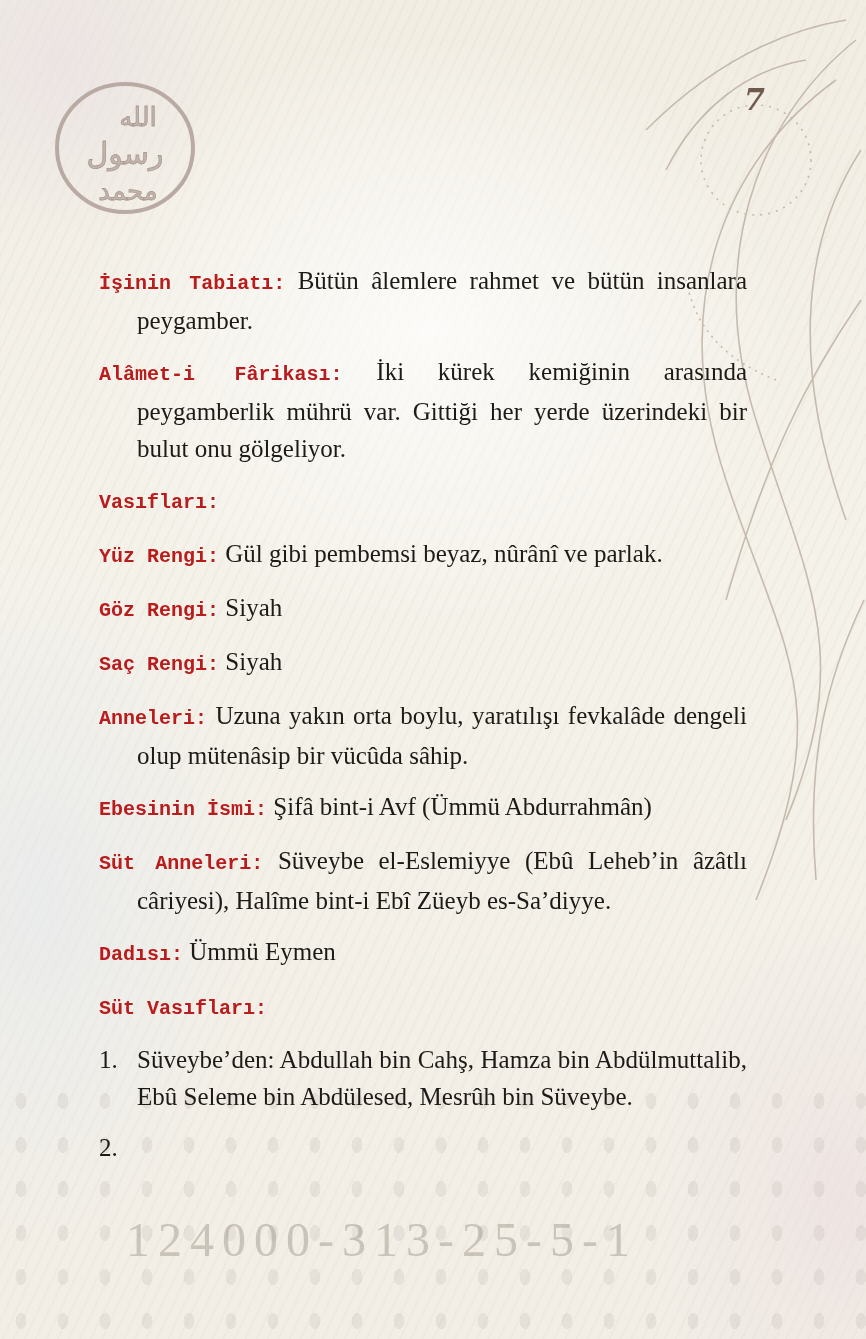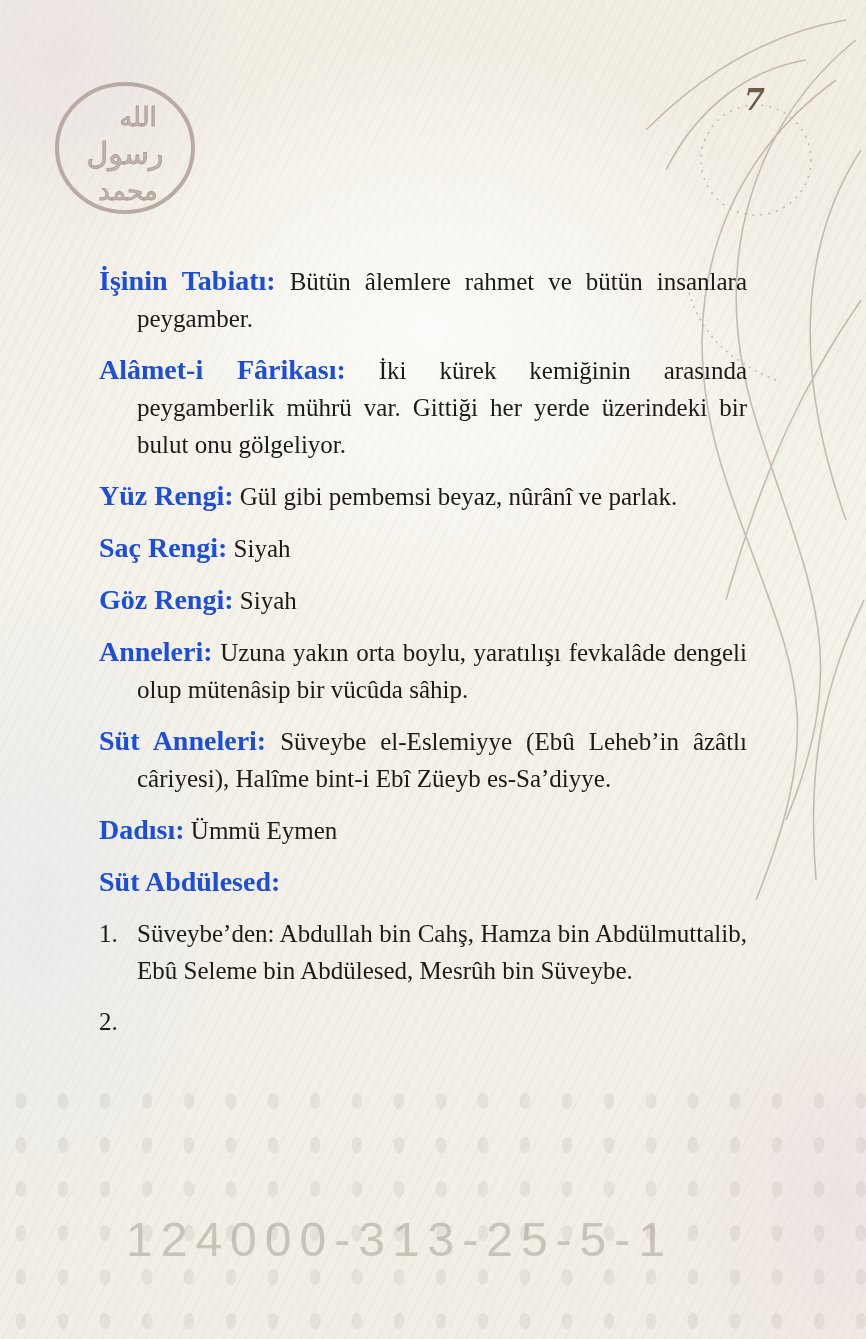--- a/index.html
+++ b/index.html
@@ -67,24 +67,24 @@
       line-height: 37px;
       color: #1d1a17;
     }
     .entry {
       margin: 0 0 14px 0;
       padding-left: 38px;
       text-indent: -38px;
       text-align: justify;
     }
     .label {
-      font-family: Liberation Serif, serif;
+      font-family: Liberation Mono, monospace;
       font-weight: bold;
-      font-size: 28px;
-      color: #1d4ed8;
+      font-size: 20px;
+      color: #b91c1c;
     }
     .heading {
       margin: 0 0 14px 0;
     }
     .list {
       margin: 0;
       padding: 0;
       list-style: none;
     }
     .list-item {
@@ -95,21 +95,21 @@
     }
     .list-num {
       position: absolute;
       left: 0;
       top: 0;
     }
     .serial {
       position: absolute;
       left: 126px;
       top: 1212px;
-      font-family: Liberation Sans, sans-serif;
+      font-family: Liberation Serif, serif;
       font-size: 48px;
       letter-spacing: 8px;
       color: rgba(170,160,150,0.55);
       text-shadow: 0 0 0 rgba(0,0,0,0);
       text-align: right;
     }
   </style>
 </head>
 <body>
 
@@ -142,54 +142,61 @@
   <p class="entry">
     <span class="label">İşinin Tabiatı:</span>
     <span>Bütün âlemlere rahmet ve bütün insanlara peygamber.</span>
   </p>
 
   <p class="entry">
     <span class="label">Alâmet-i Fârikası:</span>
     <span>İki kürek kemiğinin arasında peygamberlik mührü var. Gittiği her yerde üzerindeki bir bulut onu gölgeliyor.</span>
   </p>
 
+  <p class="heading">
+    <span class="label">Vasıfları:</span>
+  </p>
 
   <p class="entry">
     <span class="label">Yüz Rengi:</span>
     <span>Gül gibi pembemsi beyaz, nûrânî ve parlak.</span>
   </p>
 
   <p class="entry">
+    <span class="label">Göz Rengi:</span>
+    <span>Siyah</span>
+  </p>
+
+  <p class="entry">
     <span class="label">Saç Rengi:</span>
     <span>Siyah</span>
   </p>
 
   <p class="entry">
-    <span class="label">Göz Rengi:</span>
-    <span>Siyah</span>
-  </p>
-
-  <p class="entry">
     <span class="label">Anneleri:</span>
     <span>Uzuna yakın orta boylu, yaratılışı fevkalâde dengeli olup mütenâsip bir vücûda sâhip.</span>
   </p>
 
+  <p class="entry">
+    <span class="label">Ebesinin İsmi:</span>
+    <span>Şifâ bint-i Avf (Ümmü Abdurrahmân)</span>
+  </p>
 
   <p class="entry">
     <span class="label">Süt Anneleri:</span>
     <span>Süveybe el-Eslemiyye (Ebû Leheb’in âzâtlı câriyesi), Halîme bint-i Ebî Züeyb es-Sa’diyye.</span>
   </p>
 
   <p class="entry">
     <span class="label">Dadısı:</span>
     <span>Ümmü Eymen</span>
   </p>
 
   <p class="heading">
-    <span class="label">Süt Abdülesed:</span>
+    <span class="label">Süt Vasıfları:</span>
   </p>
 
   <ol class="list">
     <li class="list-item">
       <span class="list-num">1.</span>
       <span>Süveybe’den: Abdullah bin Cahş, Hamza bin Abdülmuttalib, Ebû Seleme bin Abdülesed, Mesrûh bin Süveybe.</span>
     </li>
     <li class="list-item">
       <span class="list-num">2.</span>
     </li>

